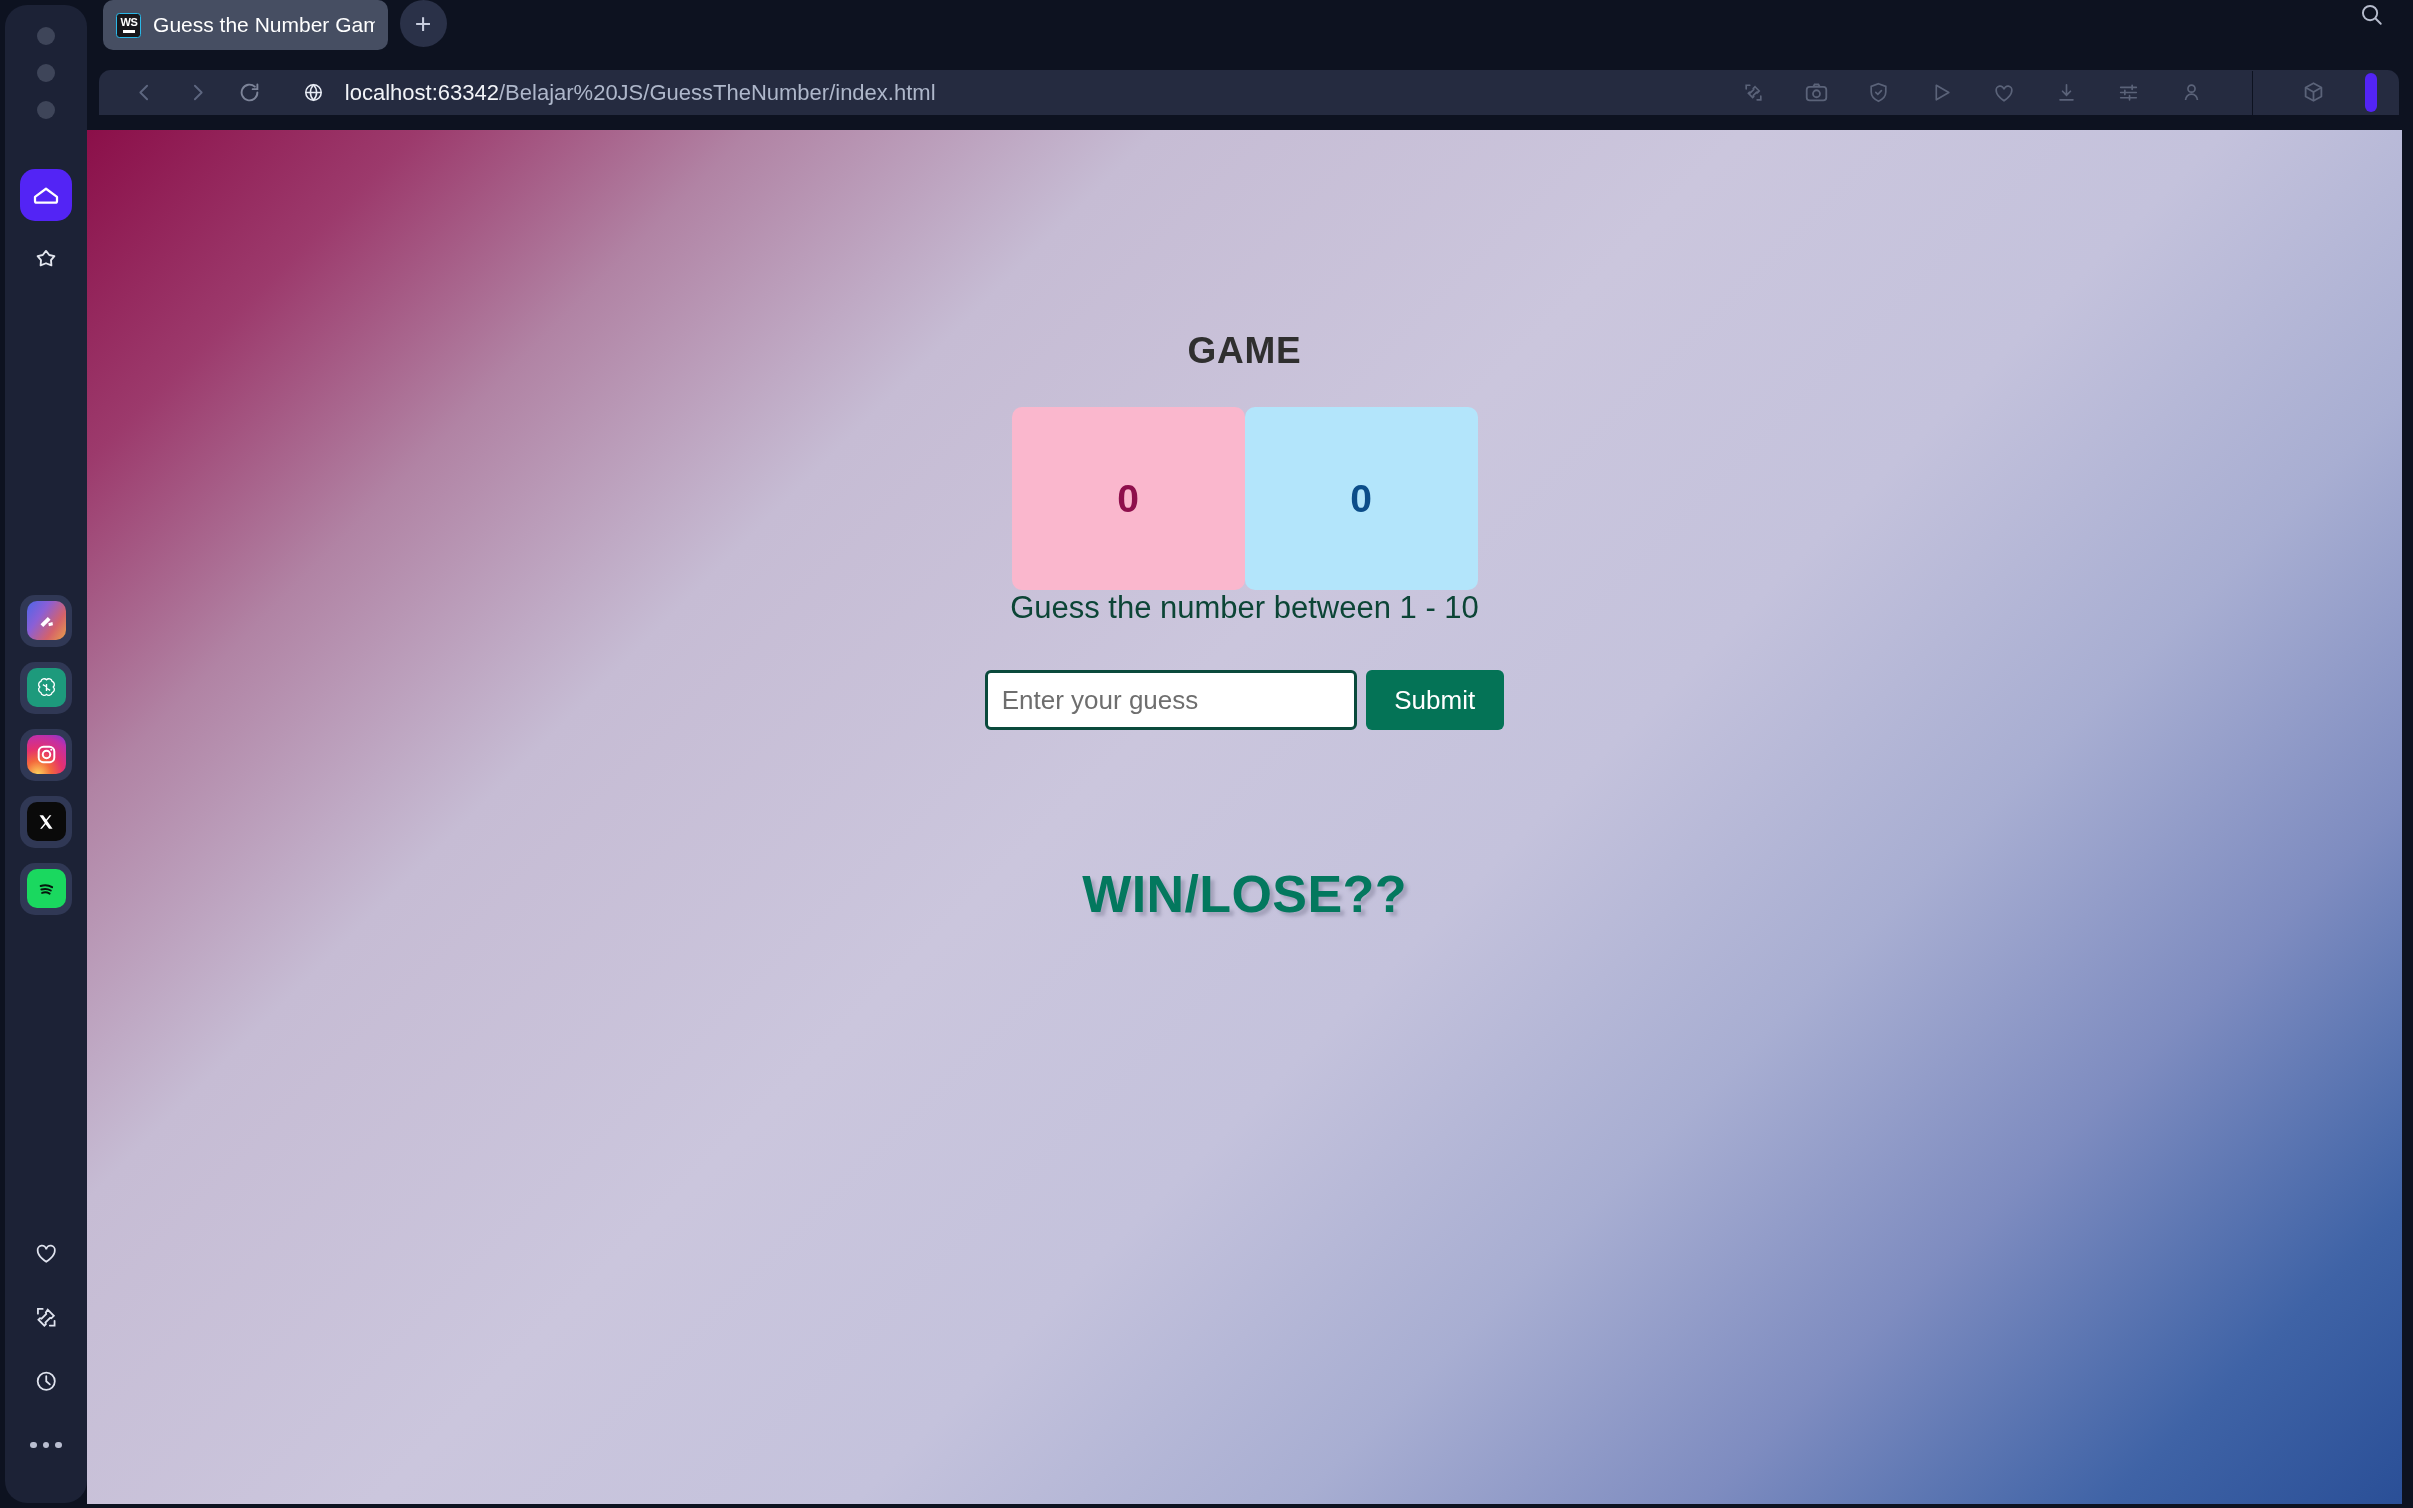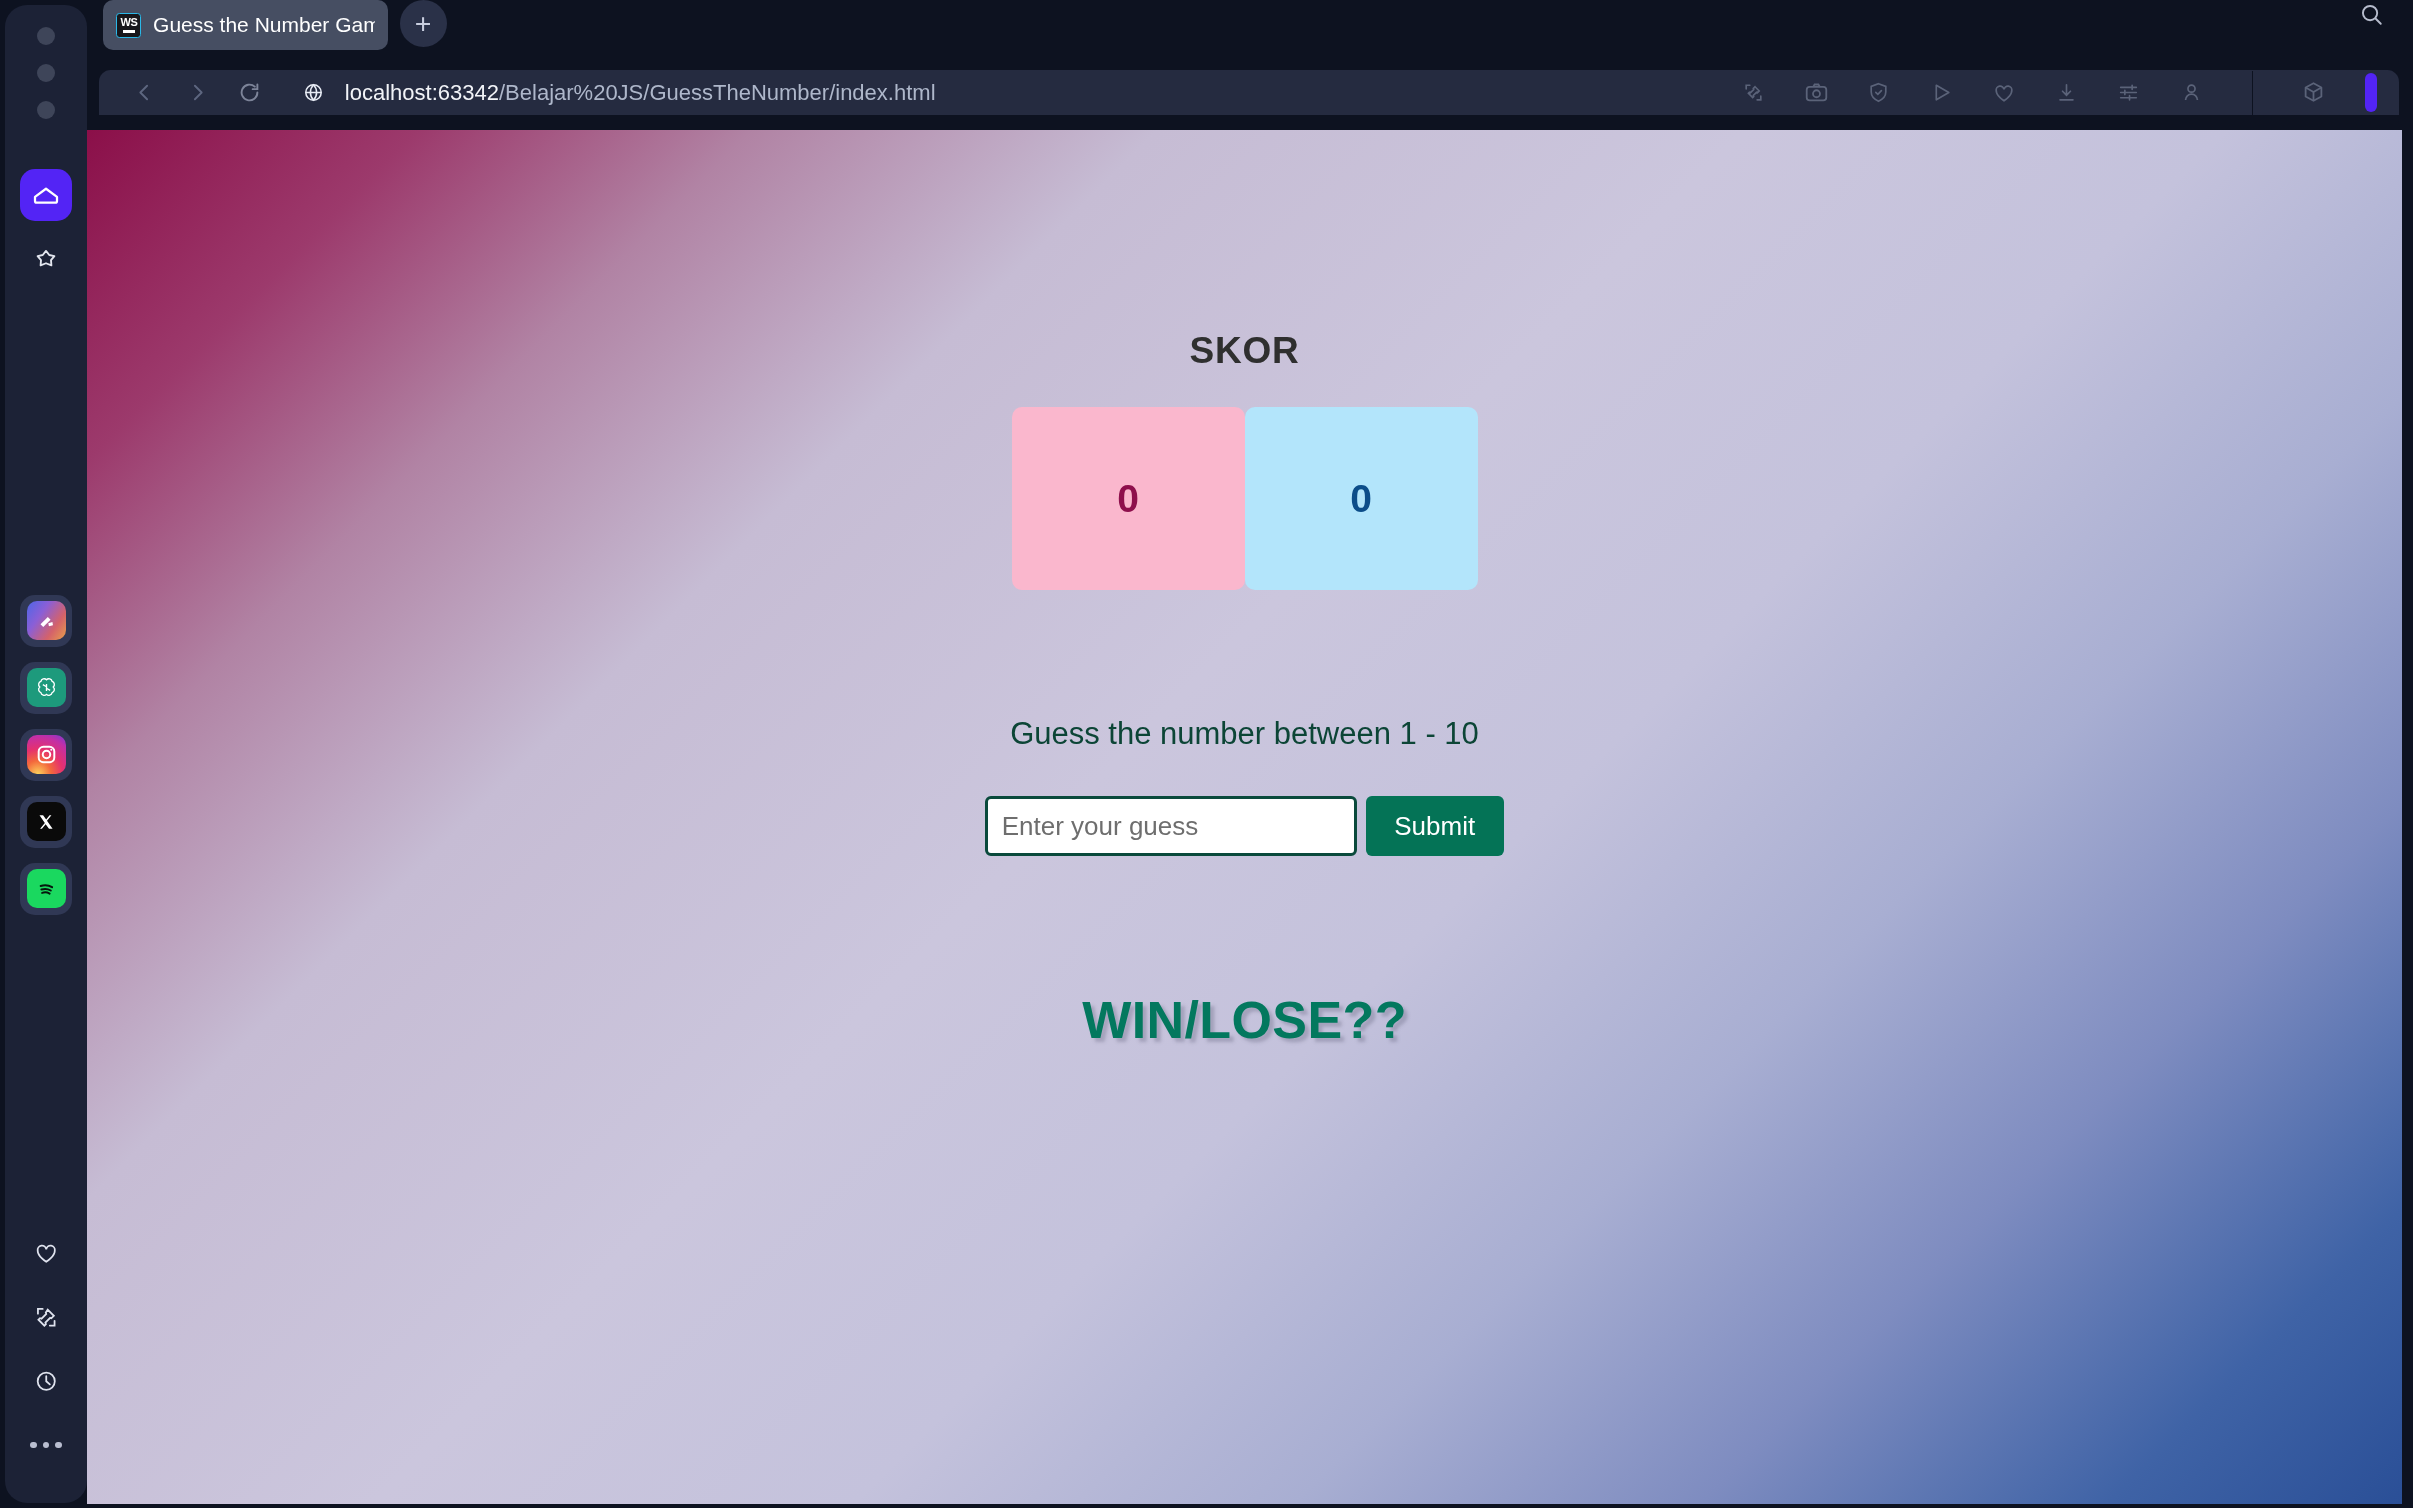--- a/index.html
+++ b/index.html
@@ -231,21 +231,20 @@
     display: flex;
     align-items: center;
     justify-content: center;
     font-size: 39px;
     font-weight: 700;
   }
   .score-box.player { background: #fab7cd; color: #8e0f4c; }
   .score-box.computer { background: #b3e5fb; color: #0c4d89; }
 
   .prompt {
-    margin-top: 126px;
     font-size: 31px;
     color: #0c4536;
   }
 
   .input-row {
     margin-top: 44px;
     display: flex;
     align-items: stretch;
     gap: 8.4px;
   }
@@ -524,21 +523,21 @@
         </span>
       </span>
       <span class="purple-pill"></span>
     </div>
   </div>
 
   <div class="viewport">
     <div class="page">
 
 
-      <div class="skor-label">SKOR</div>
+      <div class="skor-label">GAME</div>
 
       <div class="score-row">
         <div class="score-box player">
           <span>0</span>
         </div>
         <div class="score-box computer">
           <span>0</span>
         </div>
       </div>
 

